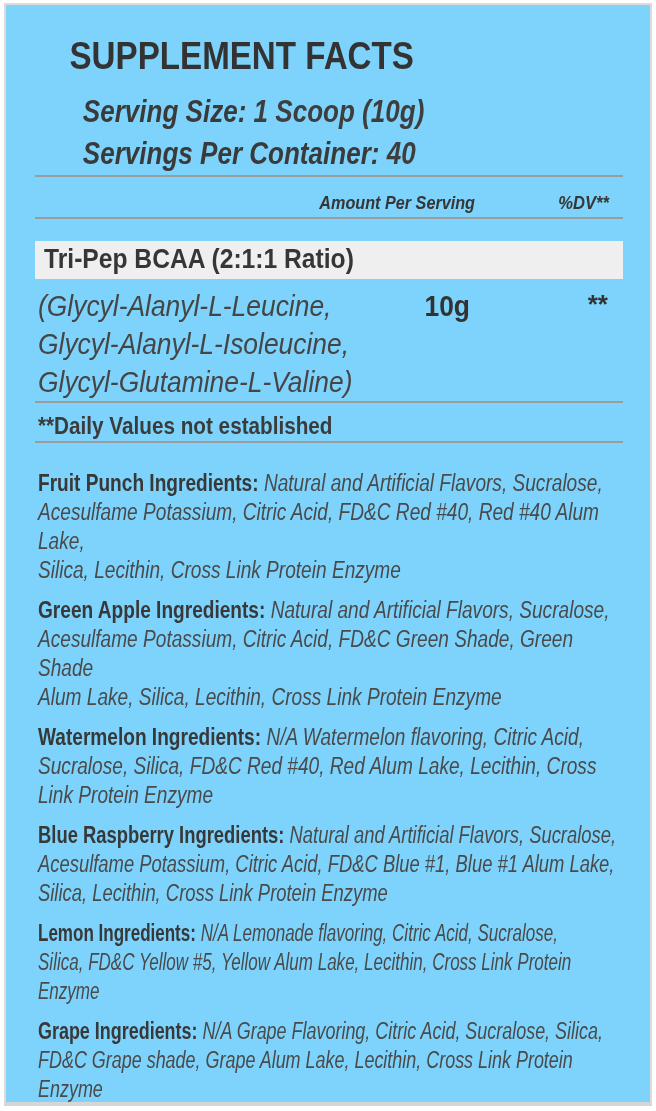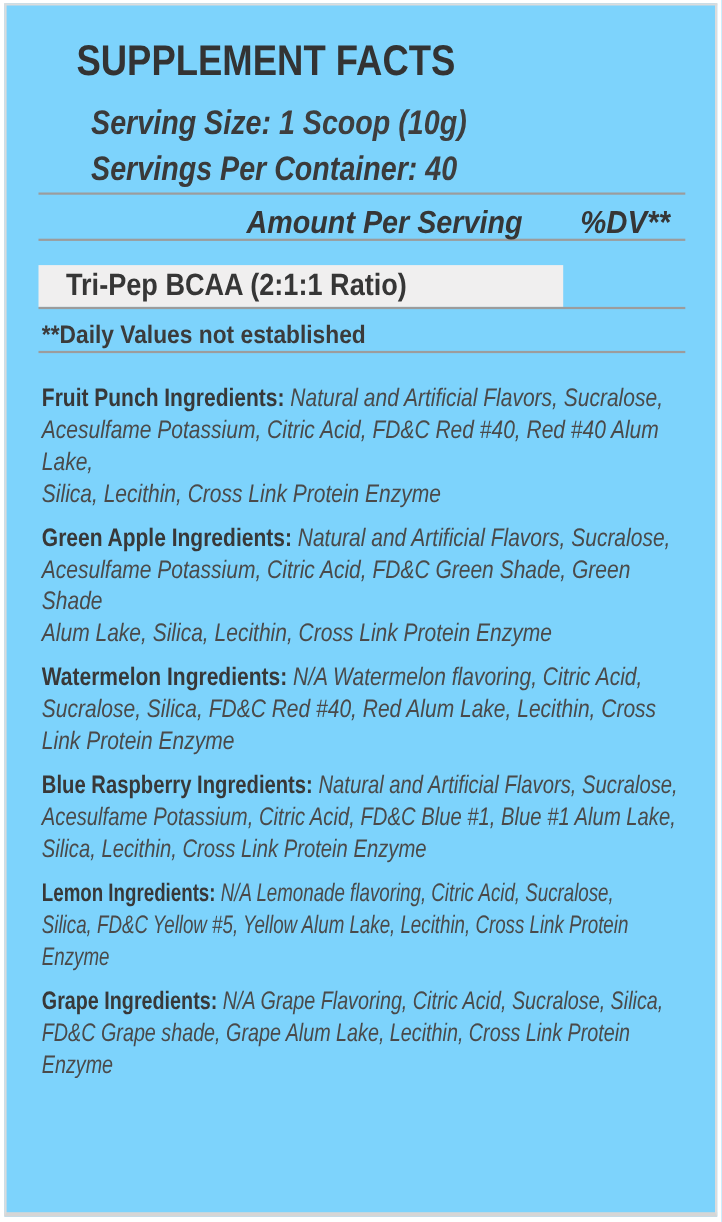--- a/index.html
+++ b/index.html
@@ -39,29 +39,29 @@
   }
   .r1 { margin-top:10px; }
   .r2 { margin-top:14px; }
   .r3 { margin-top:7px; }
   .r4 { margin-top:3px; }
 
   .hdrrow {
     margin-top:12px; height:28px;
     display:grid; grid-template-columns:437px 145px;
     align-items:center;
-    font-style:italic; font-weight:700; font-size:29px; line-height:28px;
+    font-style:italic; font-weight:700; font-size:18px; line-height:28px;
     color:#363636;
   }
   .hdrrow .amount-h { text-align:right; transform:scaleX(.9); transform-origin:100% 50%; }
   .hdrrow .dv-h { text-align:right; padding-right:12px; transform:scaleX(.92); transform-origin:100% 50%; }
 
   .band {
-    margin:22px 0 0 -3px; width:477px; box-sizing:border-box;
-    background:#f0efef; padding:3px 0 5px 25px;
+    margin:22px 0 0 -3px; width:588px; box-sizing:border-box;
+    background:#f0efef; padding:3px 0 5px 9px;
   }
   .band-inner {
     font-weight:700; font-size:28px; line-height:30px; color:#363636;
     transform:scaleX(.88); transform-origin:0 50%; width:660px;
   }
 
   .mainrow {
     margin-top:8px;
     display:grid; grid-template-columns:350px 82px 150px;
     align-items:start;
@@ -118,20 +118,27 @@
     <div class="amount-h">Amount Per Serving</div>
     <div class="dv-h">%DV**</div>
   </div>
 
   <hr class="rule r2">
 
   <div class="band">
     <div class="band-inner">Tri-Pep BCAA (2:1:1 Ratio)</div>
   </div>
 
+  <div class="mainrow">
+    <div class="gly">(Glycyl-Alanyl-L-Leucine,
+Glycyl-Alanyl-L-Isoleucine,
+Glycyl-Glutamine-L-Valine)</div>
+    <div class="amt">10g</div>
+    <div class="dvv">**</div>
+  </div>
 
   <hr class="rule r3">
 
   <div class="footnote">**Daily Values not established</div>
 
   <hr class="rule r4">
 
   <p class="ing first-ing s83"><span class="lbl">Fruit Punch Ingredients:</span><span> Natural and Artificial Flavors, Sucralose,
 Acesulfame Potassium, Citric Acid, FD&amp;C Red #40, Red #40 Alum Lake,
 Silica, Lecithin, Cross Link Protein Enzyme</span></p>

